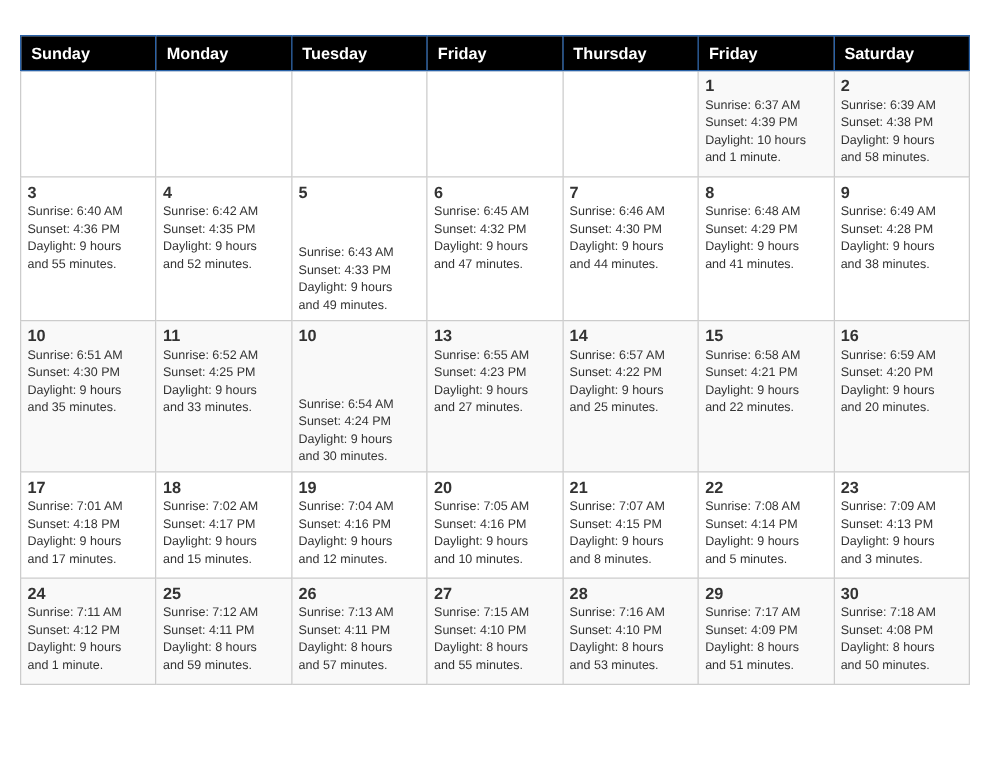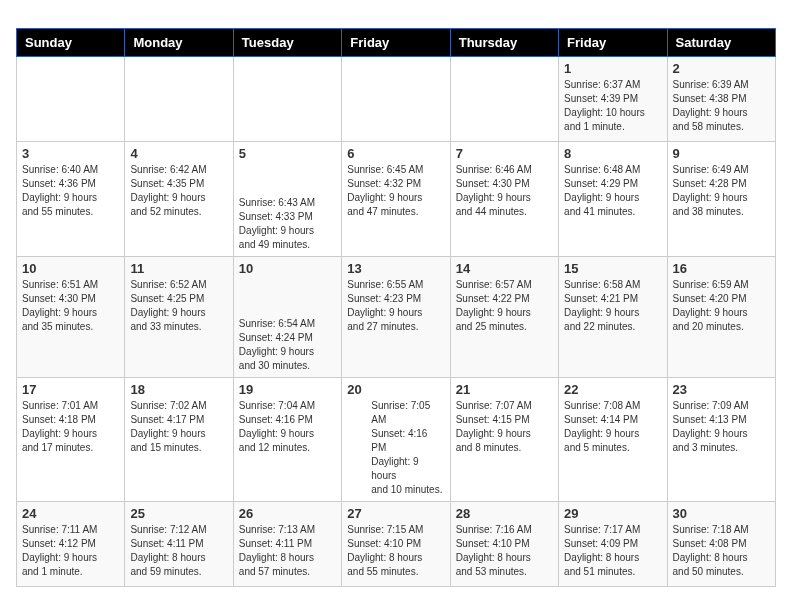--- a/index.html
+++ b/index.html
@@ -231,21 +231,21 @@
         </td>
         <td>
           <span class="day-number">19</span>
           <div class="day-info" style="white-space: pre-line;">Sunrise: 7:04 AM
 Sunset: 4:16 PM
 Daylight: 9 hours
 and 12 minutes.</div>
         </td>
         <td>
           <span class="day-number">20</span>
-          <div class="day-info" style="white-space: pre-line; margin-left: 24px;">Sunrise: 7:05 AM
+          <div class="day-info" style="white-space: pre-line;">Sunrise: 7:05 AM
 Sunset: 4:16 PM
 Daylight: 9 hours
 and 10 minutes.</div>
         </td>
         <td>
           <span class="day-number">21</span>
           <div class="day-info" style="white-space: pre-line;">Sunrise: 7:07 AM
 Sunset: 4:15 PM
 Daylight: 9 hours
 and 8 minutes.</div>

